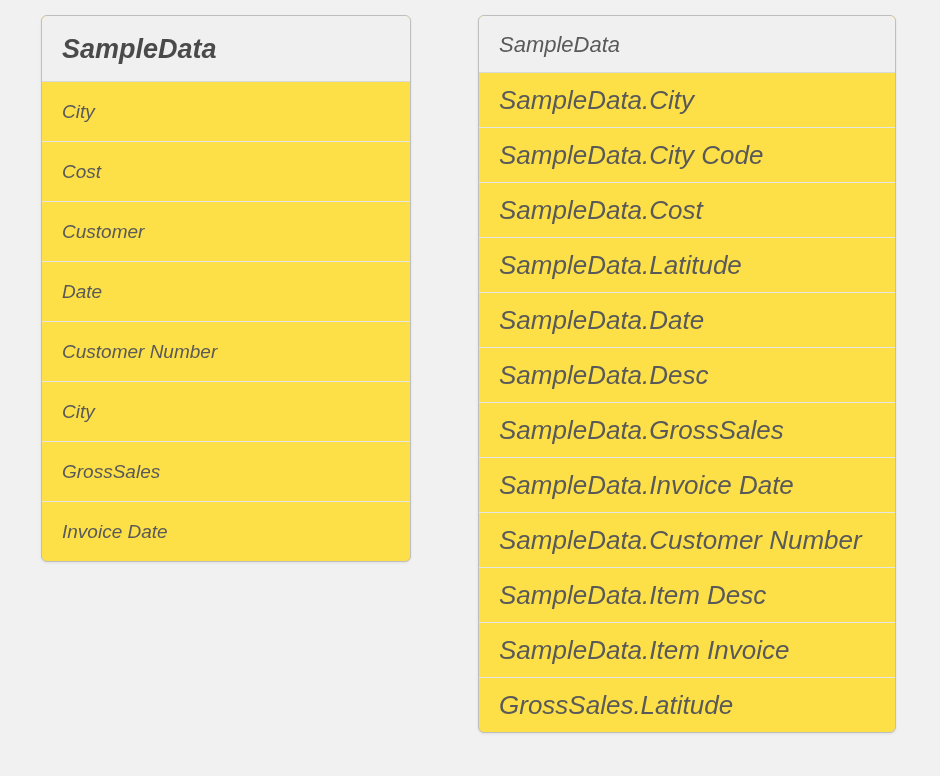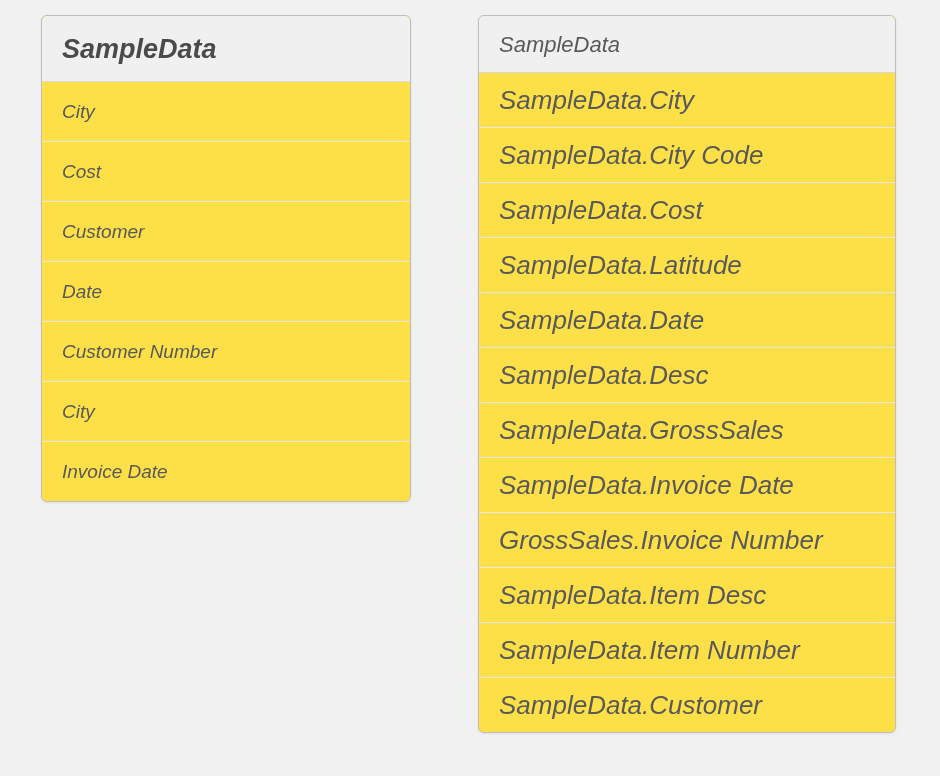--- a/index.html
+++ b/index.html
@@ -81,33 +81,34 @@
 
 <div class="panel panel-left">
   <div class="panel-header">SampleData</div>
   <ul class="field-list">
     <li class="field-item">City</li>
     <li class="field-item">Cost</li>
     <li class="field-item">Customer</li>
     <li class="field-item">Date</li>
     <li class="field-item">Customer Number</li>
     <li class="field-item">City</li>
+    <li class="field-item">GrossSales</li>
     <li class="field-item">Invoice Date</li>
   </ul>
 </div>
 
 <div class="panel panel-right">
   <div class="panel-header">SampleData</div>
   <ul class="field-list">
     <li class="field-item">SampleData.City</li>
     <li class="field-item">SampleData.City Code</li>
     <li class="field-item">SampleData.Cost</li>
     <li class="field-item">SampleData.Latitude</li>
     <li class="field-item">SampleData.Date</li>
     <li class="field-item">SampleData.Desc</li>
     <li class="field-item">SampleData.GrossSales</li>
     <li class="field-item">SampleData.Invoice Date</li>
-    <li class="field-item">GrossSales.Invoice Number</li>
+    <li class="field-item">SampleData.Customer Number</li>
     <li class="field-item">SampleData.Item Desc</li>
-    <li class="field-item">SampleData.Item Number</li>
-    <li class="field-item">SampleData.Customer</li>
+    <li class="field-item">SampleData.Item Invoice</li>
+    <li class="field-item">GrossSales.Latitude</li>
   </ul>
 </div>
 
 </body></html>

